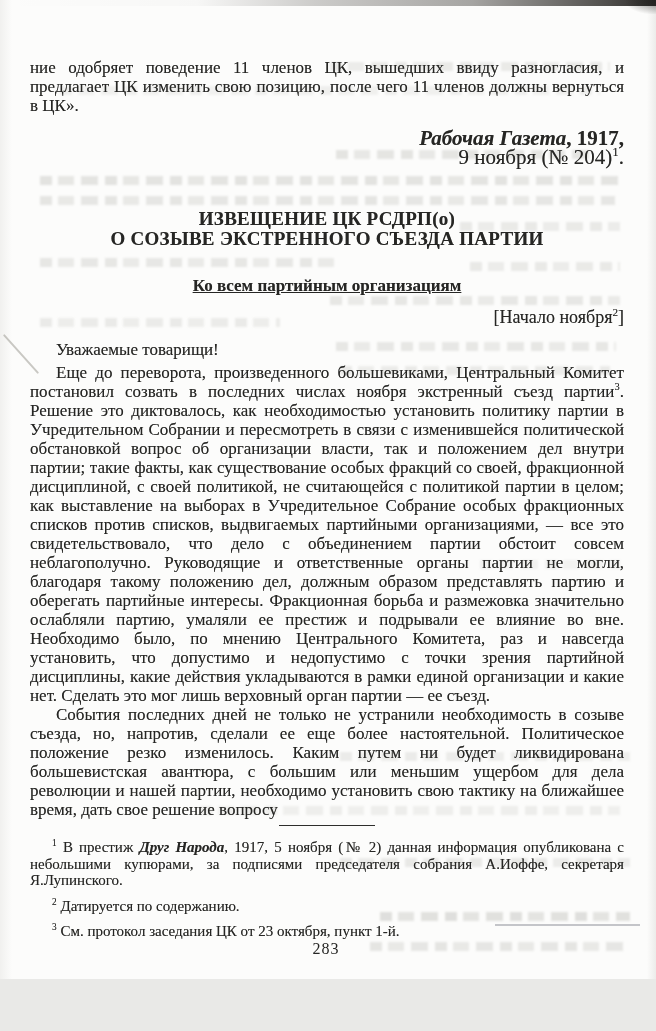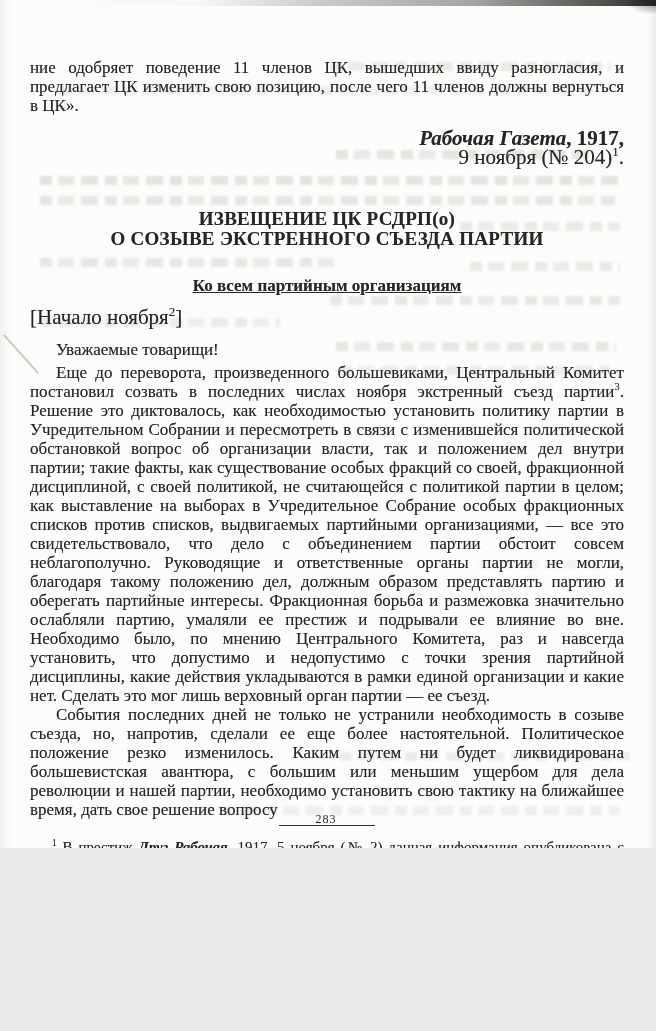--- a/index.html
+++ b/index.html
@@ -1,19 +1,19 @@
 <!DOCTYPE html>
 <html><head>
 <meta charset="utf-8">
 <style>
   html, body { margin: 0; padding: 0; background: #e9e9e7; }
   .page {
     position: relative;
     width: 656px;
-    height: 848px;
+    height: 979px;
     margin: 0 auto;
     background: #fcfcfb;
     overflow: hidden;
     font-family: "Liberation Serif", "DejaVu Serif", serif;
     color: #262624;
   }
   
   .scan-top {
     position: absolute; top: 0; left: 0; width: 100%; height: 6px; z-index: 3;
     background: linear-gradient(90deg,
@@ -87,21 +87,22 @@
   .subheading {
     margin: 27px 0 0 0;
     text-align: center;
     font-size: 17px;
     line-height: 19px;
     font-weight: bold;
     text-decoration: underline;
   }
   .date-note {
     margin-top: 13px;
-    font-size: 21px;
+    text-align: right;
+    font-size: 18px;
     line-height: 19px;
   }
   .salutation { margin-top: 13px; text-indent: 26px; }
   .para-first { margin-top: 4px; text-indent: 26px; }
   .para { text-indent: 26px; }
   sup { font-size: 0.62em; line-height: 0; vertical-align: super; }
   .fn-sep {
     margin-top: 6px;
     width: 96px;
     border: 0;
@@ -112,21 +113,21 @@
     margin: 0 0 9px 0;
     font-size: 15px;
     line-height: 16.5px;
     text-align: justify;
     text-indent: 22px;
   }
   .fn-src { font-weight: bold; font-style: italic; }
   .page-number {
     position: absolute; left: 0; right: 4px; bottom: 21px; z-index: 1;
     text-align: center;
-    font-size: 12px;
+    font-size: 16px;
     letter-spacing: 1px;
   }
 </style>
 </head>
 <body>
 
 <div class="page">
 
   <div class="scan-top"></div>
   <div class="scan-corner-right"></div>
@@ -171,21 +172,21 @@
 
     <p class="body salutation">Уважаемые товарищи!</p>
 
     <p class="body para-first"><span>Еще до переворота, произведенного большевиками, Центральный Комитет постановил созвать в последних числах ноября экстренный съезд партии</span><sup>3</sup><span>. Решение это диктовалось, как необходимостью установить политику партии в Учредительном Собрании и пересмотреть в связи с изменившейся политической обстановкой вопрос об организации власти, так и положением дел внутри партии; такие факты, как существование особых фракций со своей, фракционной дисциплиной, с своей политикой, не считающейся с политикой партии в целом; как выставление на выборах в Учредительное Собрание особых фракционных списков против списков, выдвигаемых партийными организациями, — все это свидетельствовало, что дело с объединением партии обстоит совсем неблагополучно. Руководящие и ответственные органы партии не могли, благодаря такому положению дел, должным образом представлять партию и оберегать партийные интересы. Фракционная борьба и размежовка значительно ослабляли партию, умаляли ее престиж и подрывали ее влияние во вне. Необходимо было, по мнению Центрального Комитета, раз и навсегда установить, что допустимо и недопустимо с точки зрения партийной дисциплины, какие действия укладываются в рамки единой организации и какие нет. Сделать это мог лишь верховный орган партии — ее съезд.</span></p>
 
     <p class="body para">События последних дней не только не устранили необходимость в созыве съезда, но, напротив, сделали ее еще более настоятельной. Политическое положение резко изменилось. Каким путем ни будет ликвидирована большевистская авантюра, с большим или меньшим ущербом для дела революции и нашей партии, необходимо установить свою тактику на ближайшее время, дать свое решение вопросу</p>
 
     <hr class="fn-sep">
 
     <div class="footnotes">
-      <p class="fn"><sup>1</sup> <span>В престиж </span><span class="fn-src">Друг Рабочая</span><span>, 1917, 5 ноября (№ 2) данная информация опубликована с небольшими купюрами, за подписями председателя собрания А.Иоффе, секретаря Я.Лупинского.</span></p>
+      <p class="fn"><sup>1</sup> <span>В престиж </span><span class="fn-src">Друг Народа</span><span>, 1917, 5 ноября (№ 2) данная информация опубликована с небольшими купюрами, за подписями председателя собрания А.Иоффе, секретаря Я.Лупинского.</span></p>
       <p class="fn"><sup>2</sup> <span>Датируется по содержанию.</span></p>
       <p class="fn"><sup>3</sup> <span>См. протокол заседания ЦК от 23 октября, пункт 1-й.</span></p>
     </div>
 
   </div>
 
   <div class="page-number">283</div>
 
 </div>
 

